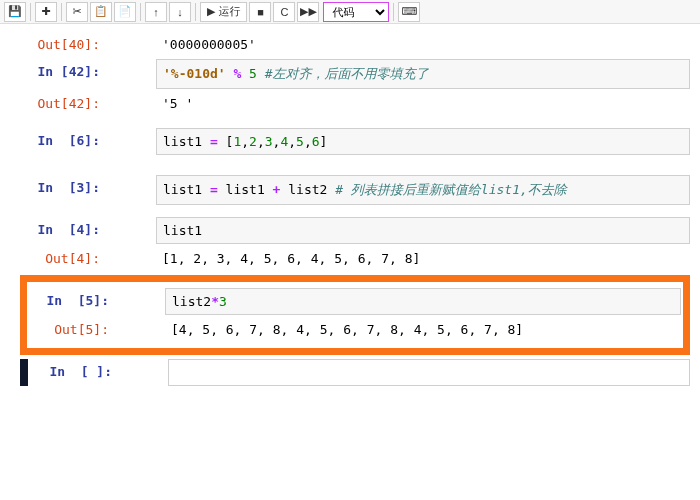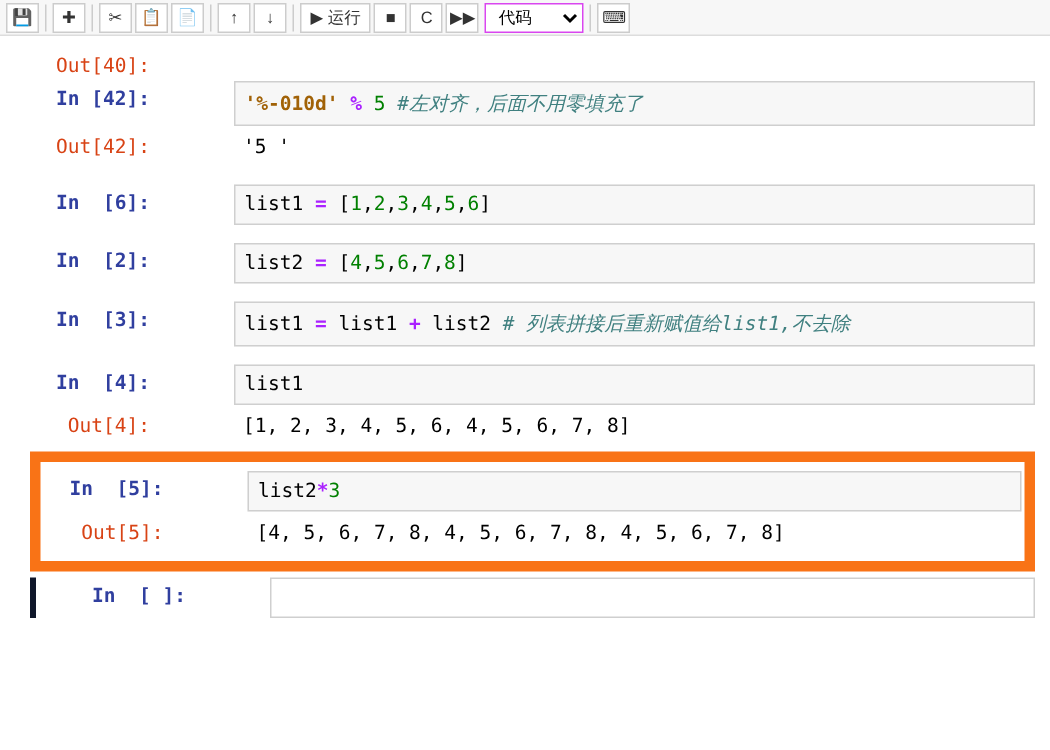--- a/index.html
+++ b/index.html
@@ -77,22 +77,22 @@
   flex: 1;
   font-family: monospace;
   font-size: 13px;
   padding: 5px 6px;
 }
 .input-cell .cell-body {
   border: 1px solid #cfcfcf;
   background: #f7f7f7;
 }
 .input-cell.selected {
-  border-left: 4px solid #0f172a;
-  padding-left: 20px;
+  border-left: 8px solid #0f172a;
+  padding-left: 4px;
 }
 .input-cell.selected .cell-body {
   background: #fff;
 }
 .output-cell .cell-body {
   background: #fff;
 }
 .py-str { color: #a16207; font-weight: bold; }
 .py-op { color: #AA22FF; font-weight: bold; }
 .py-num { color: #008000; }
@@ -129,20 +129,21 @@
     <option>代码</option>
   </select>
   <div class="tb-sep"></div>
   <div class="tb-btn">⌨</div>
 </div>
 
 <div class="notebook">
 
   <div class="cell output-cell">
     <div class="prompt prompt-out">Out[40]:</div>
+    <div class="cell-body">'0000000005'</div>
   </div>
 
   <div class="cell input-cell">
     <div class="prompt prompt-in">In [42]:</div>
     <div class="cell-body"><span class="py-str">'%-010d'</span> <span class="py-op">%</span> <span class="py-num">5</span> <span class="py-cmt">#左对齐，后面不用零填充了</span></div>
   </div>
 
   <div class="cell output-cell">
     <div class="prompt prompt-out">Out[42]:</div>
     <div class="cell-body">'5         '</div>
@@ -150,24 +151,20 @@
 
   <div style="height:8px"></div>
 
   <div class="cell input-cell">
     <div class="prompt prompt-in">In  [6]:</div>
     <div class="cell-body"><span>list1 </span><span class="py-op">=</span><span> [</span><span class="py-num">1</span>,<span class="py-num">2</span>,<span class="py-num">3</span>,<span class="py-num">4</span>,<span class="py-num">5</span>,<span class="py-num">6</span><span>]</span></div>
   </div>
 
   <div style="height:8px"></div>
 
-  <div class="cell input-cell">
-    <div class="prompt prompt-in">In  [2]:</div>
-    <div class="cell-body"><span>list2 </span><span class="py-op">=</span><span> [</span><span class="py-num">4</span>,<span class="py-num">5</span>,<span class="py-num">6</span>,<span class="py-num">7</span>,<span class="py-num">8</span><span>]</span></div>
-  </div>
 
   <div style="height:8px"></div>
 
   <div class="cell input-cell">
     <div class="prompt prompt-in">In  [3]:</div>
     <div class="cell-body"><span>list1 </span><span class="py-op">=</span><span> list1 </span><span class="py-op">+</span><span> list2  </span><span class="py-cmt"># 列表拼接后重新赋值给list1,不去除</span></div>
   </div>
 
   <div style="height:8px"></div>
 

